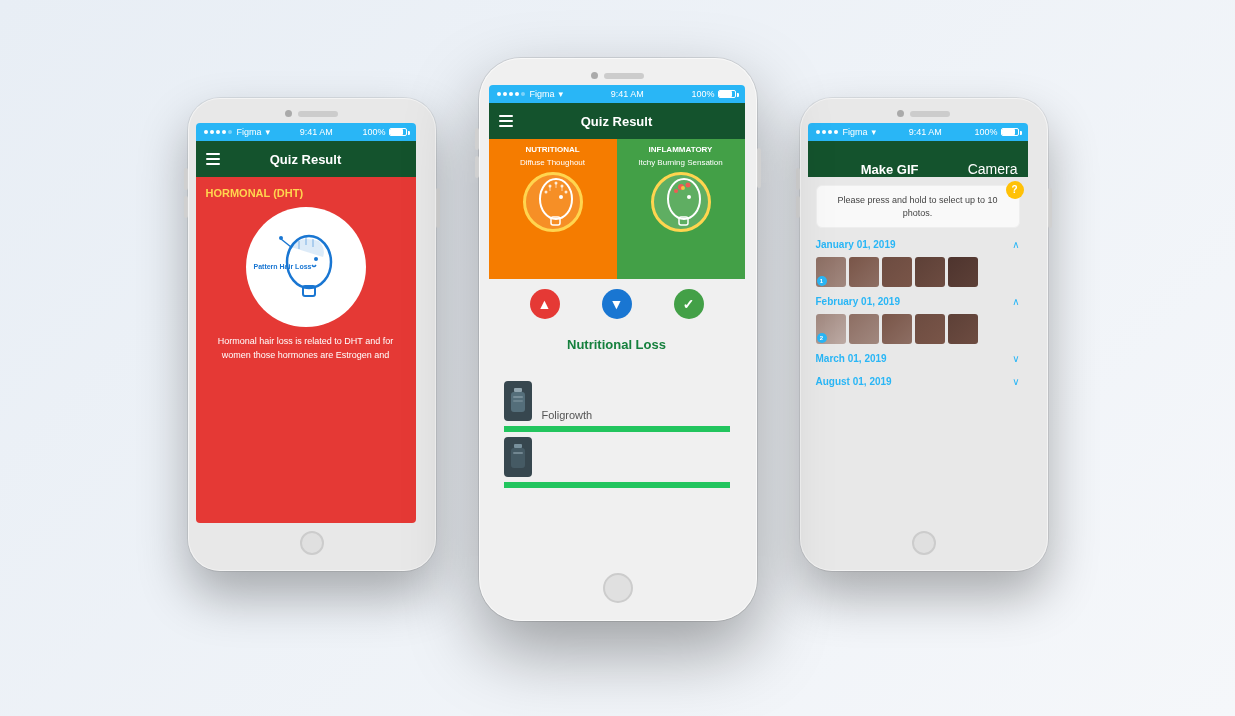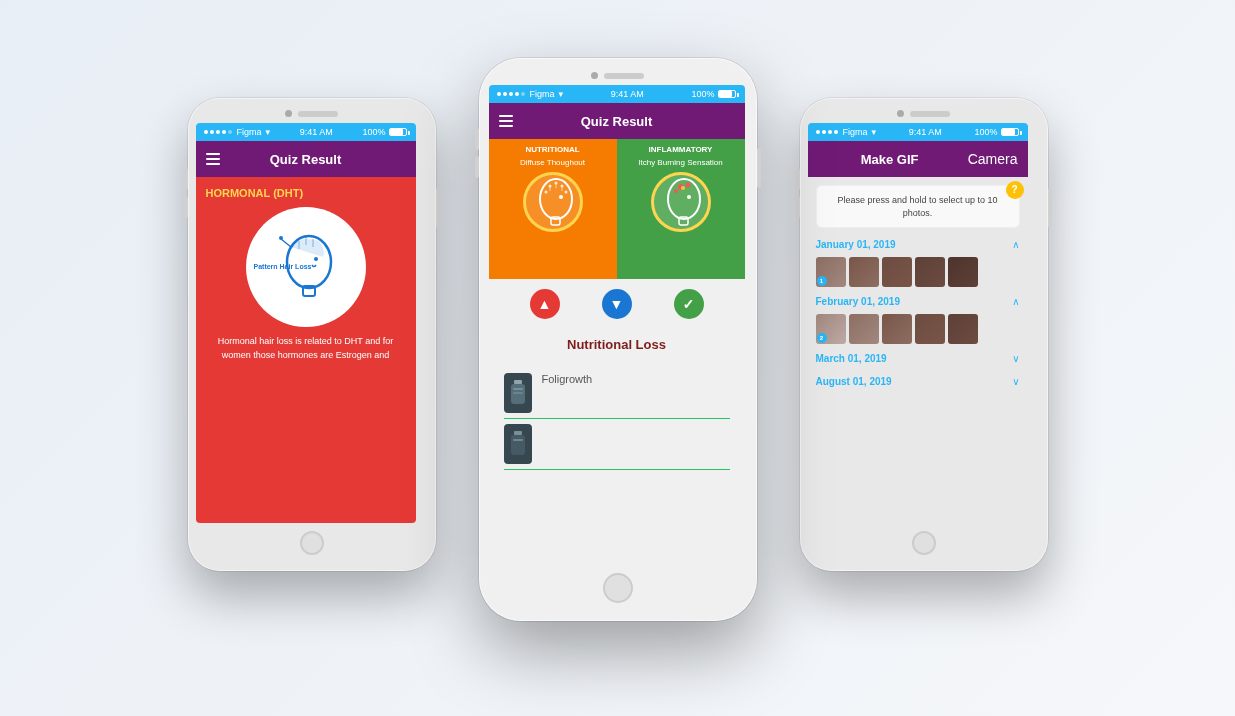--- a/index.html
+++ b/index.html
@@ -48,21 +48,21 @@
       position: absolute;
       right: -4px; top: 2px;
       width: 2px; height: 4px;
       background: white; border-radius: 0 1px 1px 0;
     }
     .battery-fill { width: 80%; height: 100%; background: white; border-radius: 1px; }
     .status-right { display: flex; align-items: center; gap: 4px; }
 
     
     .app-header {
-      background: #701a75;
+      background: #14532d;
       color: white;
       display: flex;
       align-items: center;
       justify-content: center;
       position: relative;
       height: 36px;
     }
 
     .hamburger {
       position: absolute;
@@ -185,31 +185,31 @@
     .indicator-check { background: #43a047; color: white; }
 
     
     .nutritional-section {
       padding: 8px 15px;
     }
 
     .nutritional-title {
       font-size: 13px;
       font-weight: 700;
-      color: #7f1d1d;
+      color: #15803d;
       text-align: center;
-      margin-bottom: 16px;
+      margin-bottom: 24px;
     }
 
     .product-item {
       display: flex;
-      align-items: flex-start;
+      align-items: flex-end;
       gap: 10px;
       padding: 5px 0;
-      border-bottom: 1px solid #22c55e;
+      border-bottom: 6px solid #22c55e;
     }
 
     .product-image {
       width: 28px;
       height: 40px;
       background: #37474f;
       border-radius: 4px;
       display: flex;
       align-items: center;
       justify-content: center;
@@ -678,21 +678,21 @@
           </div>
           <span>9:41 AM</span>
           <div class="status-right">
             <span>100%</span>
             <div class="battery">
                 <div class="battery-fill"></div>
               </div>
           </div>
         </div>
 
-        <div class="app-header" style="justify-content:space-between; padding:0 10px;">
+        <div class="app-header" style="justify-content:space-between; padding:0 10px;align-items:flex-end;">
           <div style="width:30px;"></div>
           <span class="header-title">Make GIF</span>
           <span class="camera-text">Camera</span>
         </div>
 
         <div class="right-content">
 
           <div class="instruction-box">
             <span class="question-badge">?</span>
             <span>Please press and hold to select up to 10 photos.</span>

